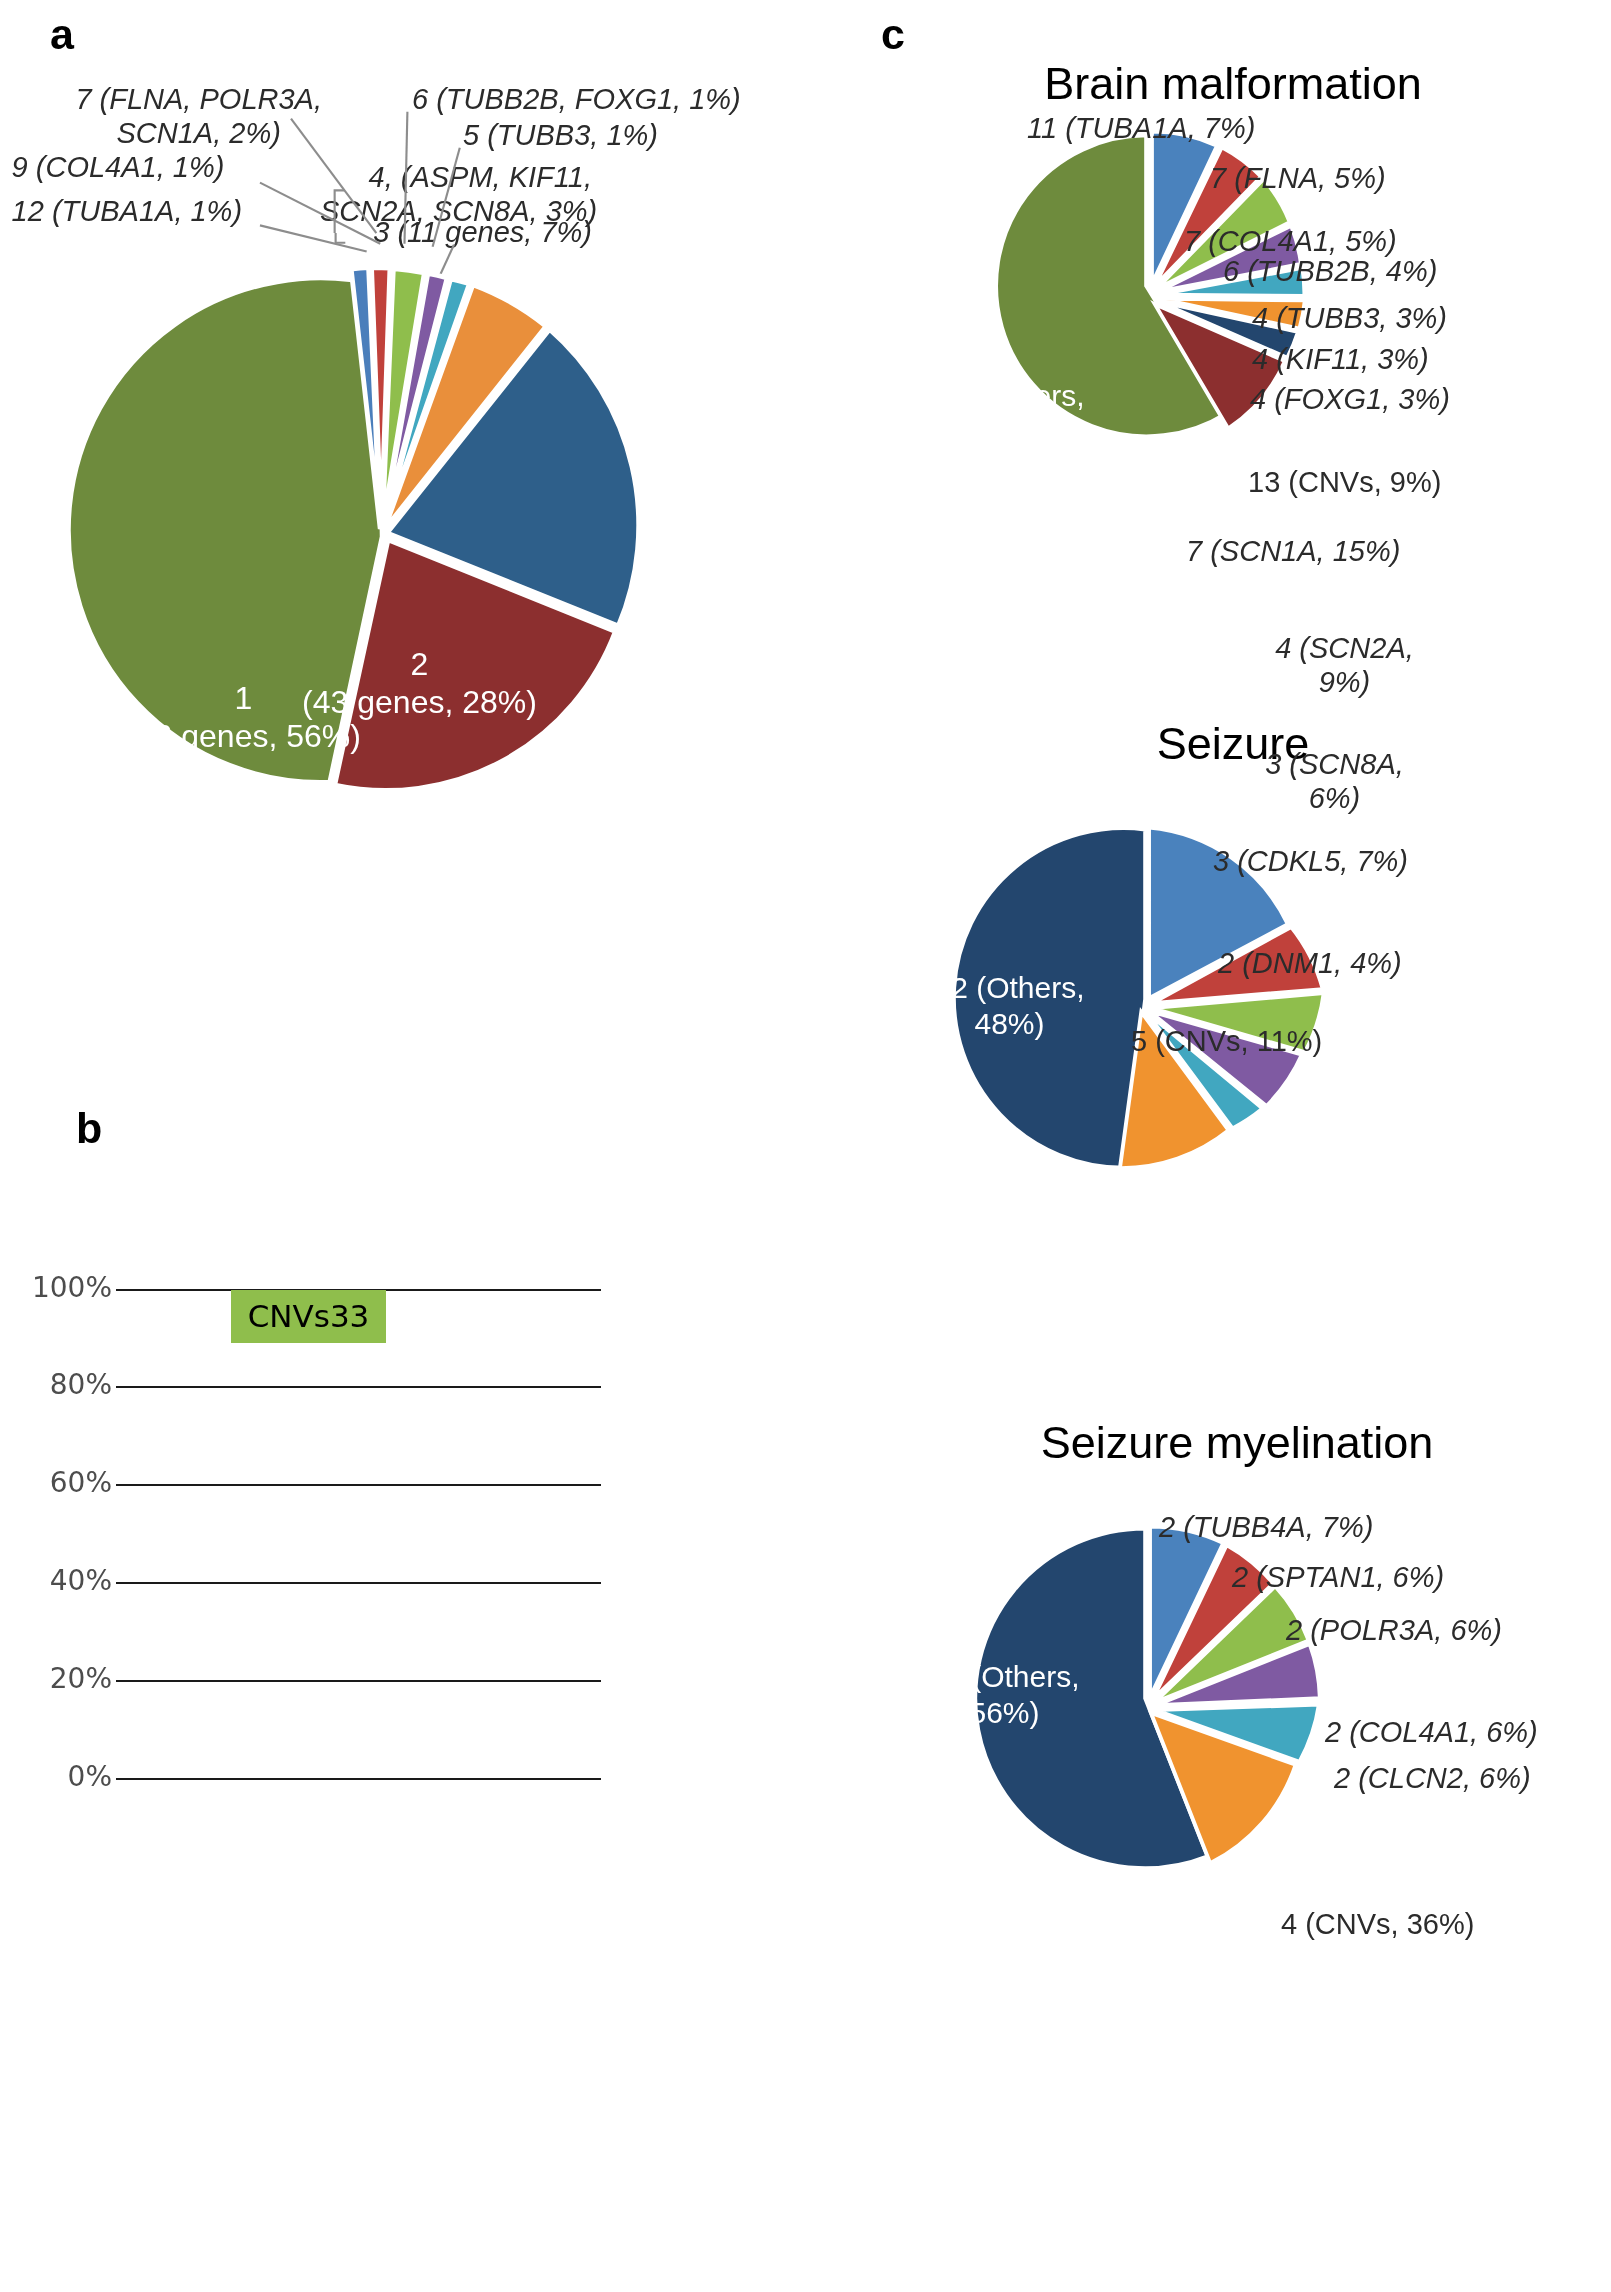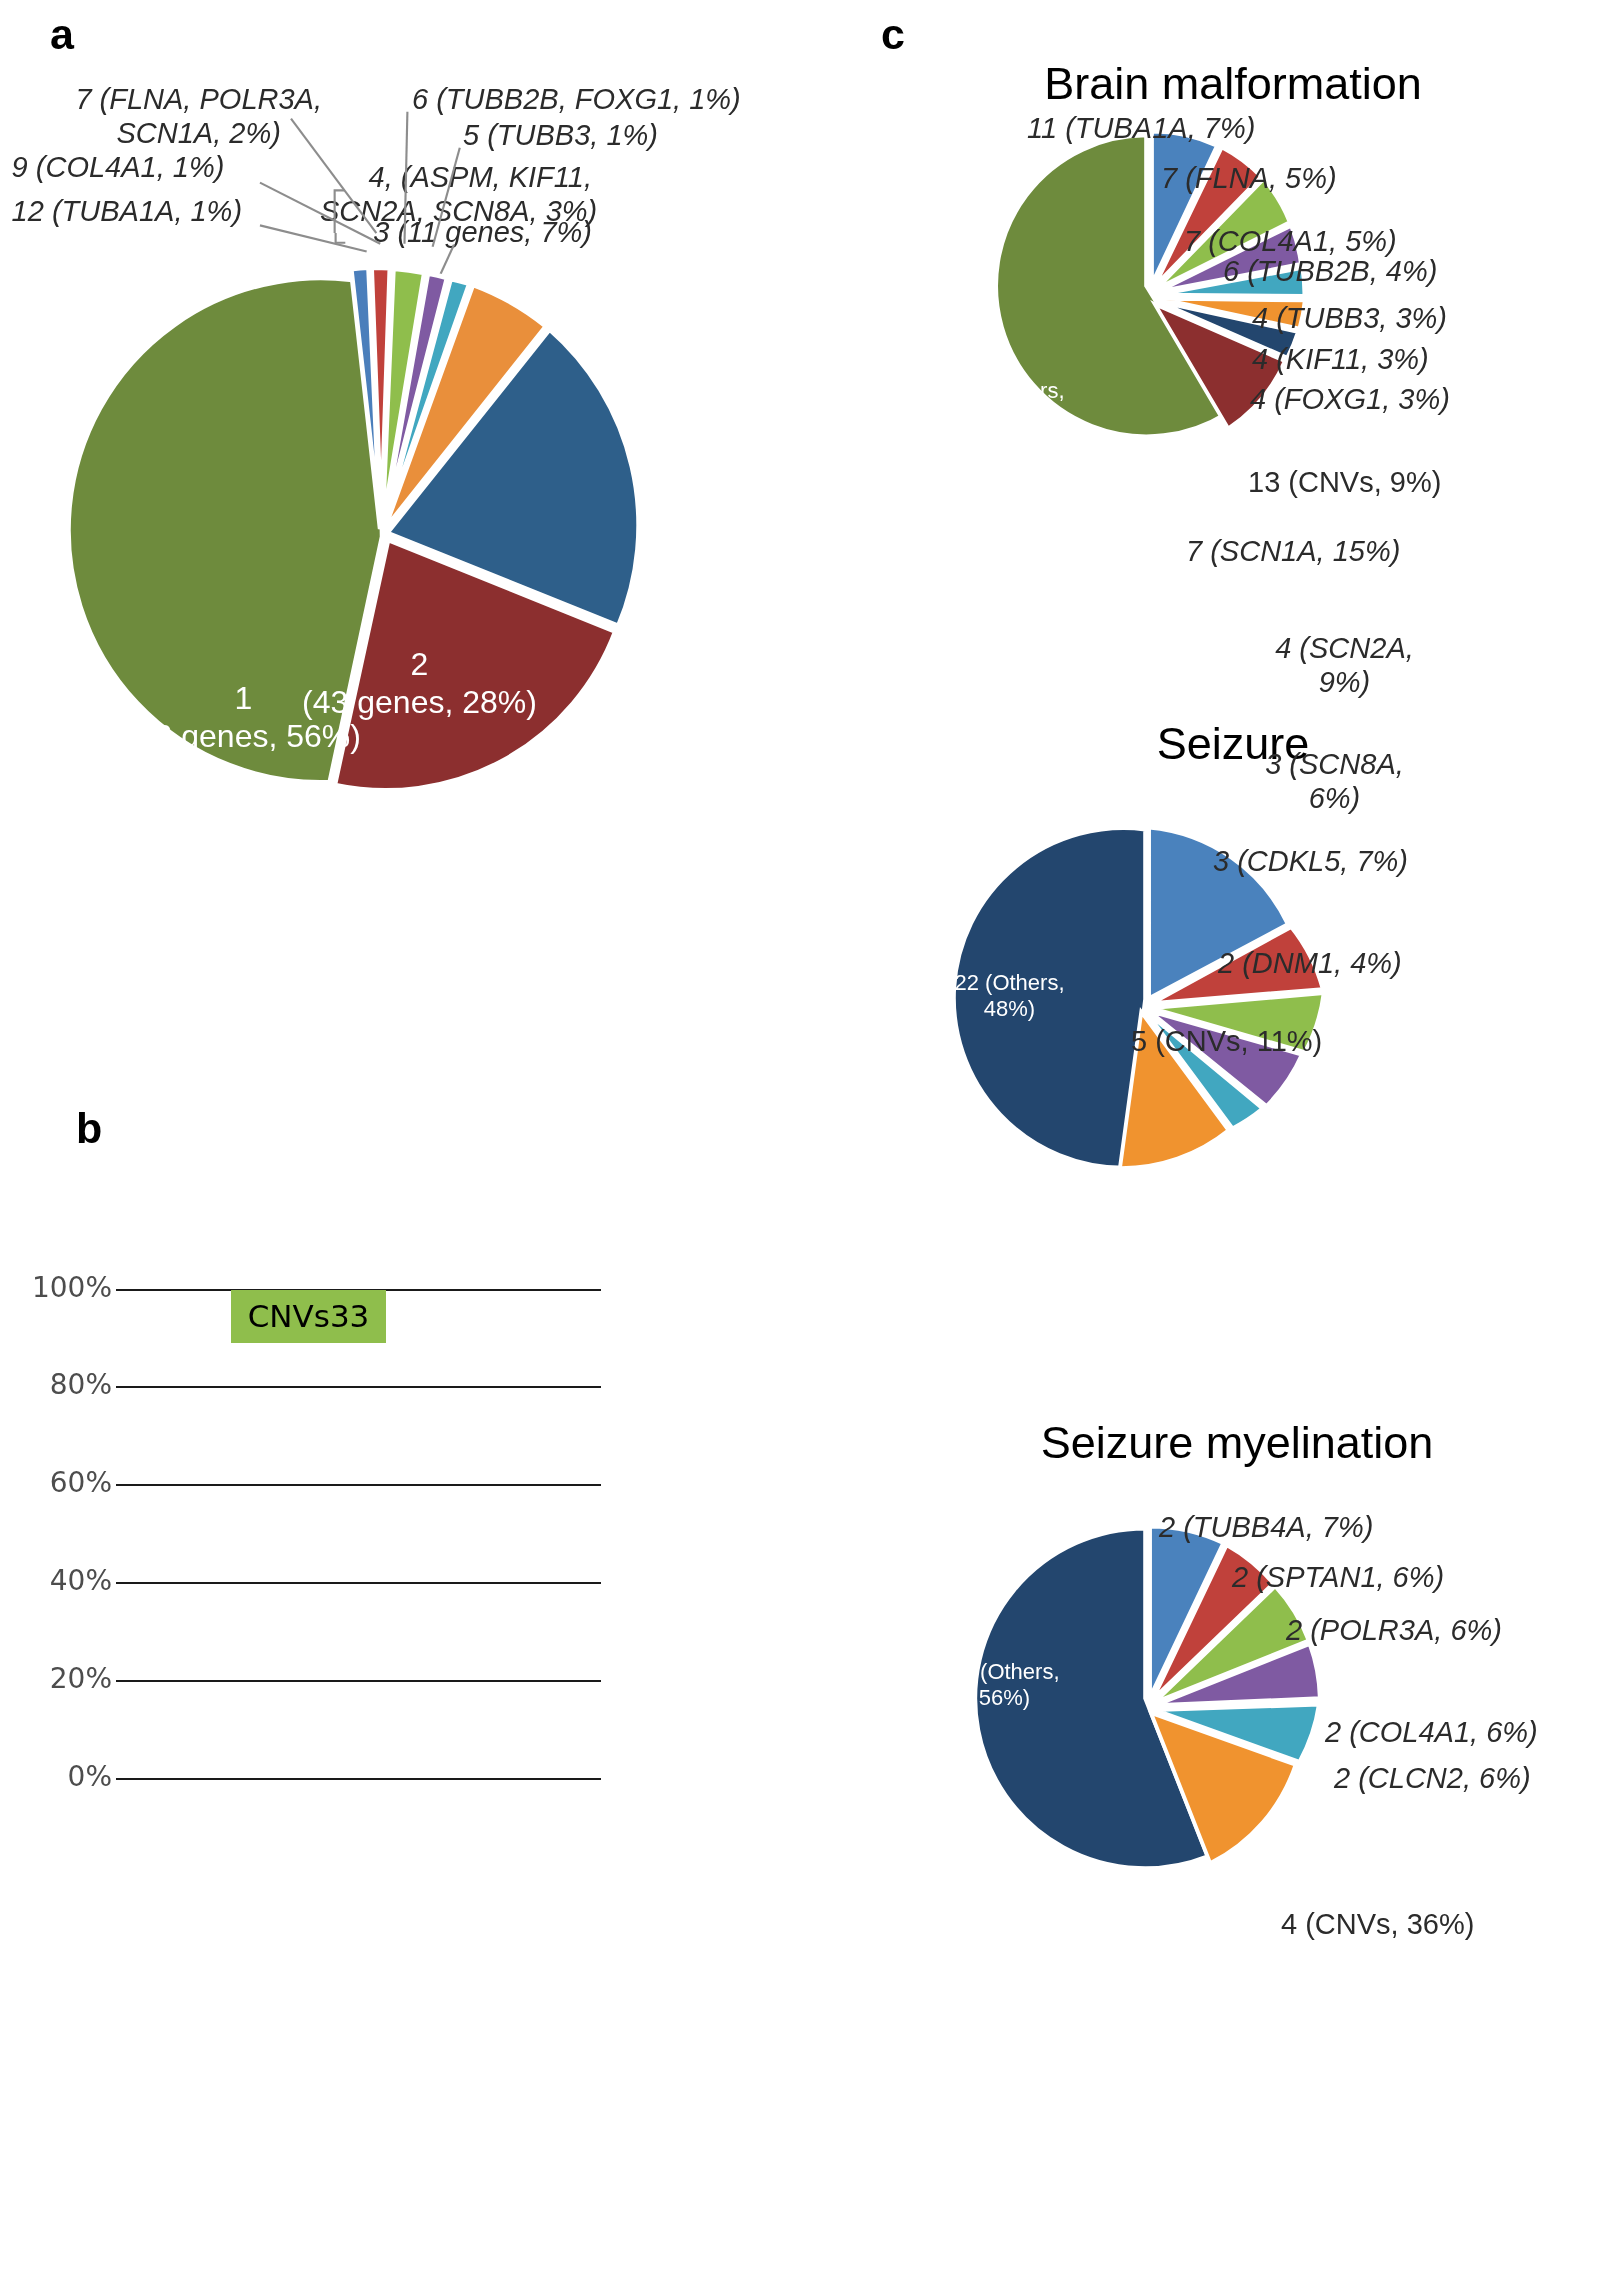--- a/index.html
+++ b/index.html
@@ -5,21 +5,21 @@
   html,body{margin:0;padding:0;background:#ffffff;}
   body{width:1612px;height:2293px;position:relative;overflow:hidden;
        font-family:"Liberation Sans","DejaVu Sans",sans-serif;color:#1a1a1a;}
   .panel-letter{position:absolute;font-weight:bold;font-size:43px;color:#000;}
   .abs{position:absolute;}
   .lbl{position:absolute;font-size:29px;line-height:1.18;color:#2b2b2b;white-space:nowrap;}
   .lbl.it{font-style:italic;}
   .ctr{text-align:center;}
   .rt{text-align:right;}
   .pietitle{position:absolute;font-size:45px;color:#000;text-align:center;white-space:nowrap;}
-  .inpie{position:absolute;color:#ffffff;font-size:22px;line-height:1.2;text-align:center;white-space:nowrap;}
+  .inpie{position:absolute;color:#ffffff;font-size:30px;line-height:1.2;text-align:center;white-space:nowrap;}
   .inpie.big{font-size:32px;}
   svg{display:block;overflow:visible;}
   
   #panel-b{position:absolute;left:0;top:1087px;width:679px;height:873px;}
   .axlbl{position:absolute;font-family:"DejaVu Sans",sans-serif;font-size:28px;color:#4d4d4d;text-align:right;width:136px;}
   .gline{position:absolute;height:1.9px;background:#1a1a1a;}
   .bar-seg{position:absolute;display:flex;align-items:center;justify-content:center;
            flex-direction:row;font-family:"DejaVu Sans",sans-serif;}
   .bar-txt{font-size:31px;line-height:1.38;text-align:center;}
 </style>
@@ -140,21 +140,21 @@
     <path fill="#8c2f2f" stroke="#ffffff" stroke-width="4" d="M 310,194 L 444.0,252.5 A 158,158 0 0 1 385.5,322.0 Z"></path>
   </g>
 </svg>
 
 <div class="inpie ctr" style="left:898px;top:378px;width:223px;">
   <div>89 (Others,</div>
   <div>61%)</div>
 </div>
 
 <div class="lbl it" style="left:1027px;top:111px;">11 (TUBA1A, 7%)</div>
-<div class="lbl it" style="left:1161px;top:161px;">7 (FLNA, 5%)</div>
+<div class="lbl it" style="left:1210px;top:161px;">7 (FLNA, 5%)</div>
 <div class="lbl it" style="left:1184px;top:224px;">7 (COL4A1, 5%)</div>
 <div class="lbl it" style="left:1223px;top:254px;">6 (TUBB2B, 4%)</div>
 <div class="lbl it" style="left:1252px;top:301px;">4 (TUBB3, 3%)</div>
 <div class="lbl it" style="left:1252px;top:342px;">4 (KIF11, 3%)</div>
 <div class="lbl it" style="left:1250px;top:382px;">4  (FOXG1, 3%)</div>
 <div class="lbl" style="left:1232px;top:465px;margin-left:16px;">13 (CNVs,  9%)</div>
 
 <div class="pietitle" style="left:932px;top:718px;width:602px;">Seizure</div>
 
 <svg class="abs" style="left:854px;top:805px;" width="757" height="408" viewBox="0 0 780 420">

